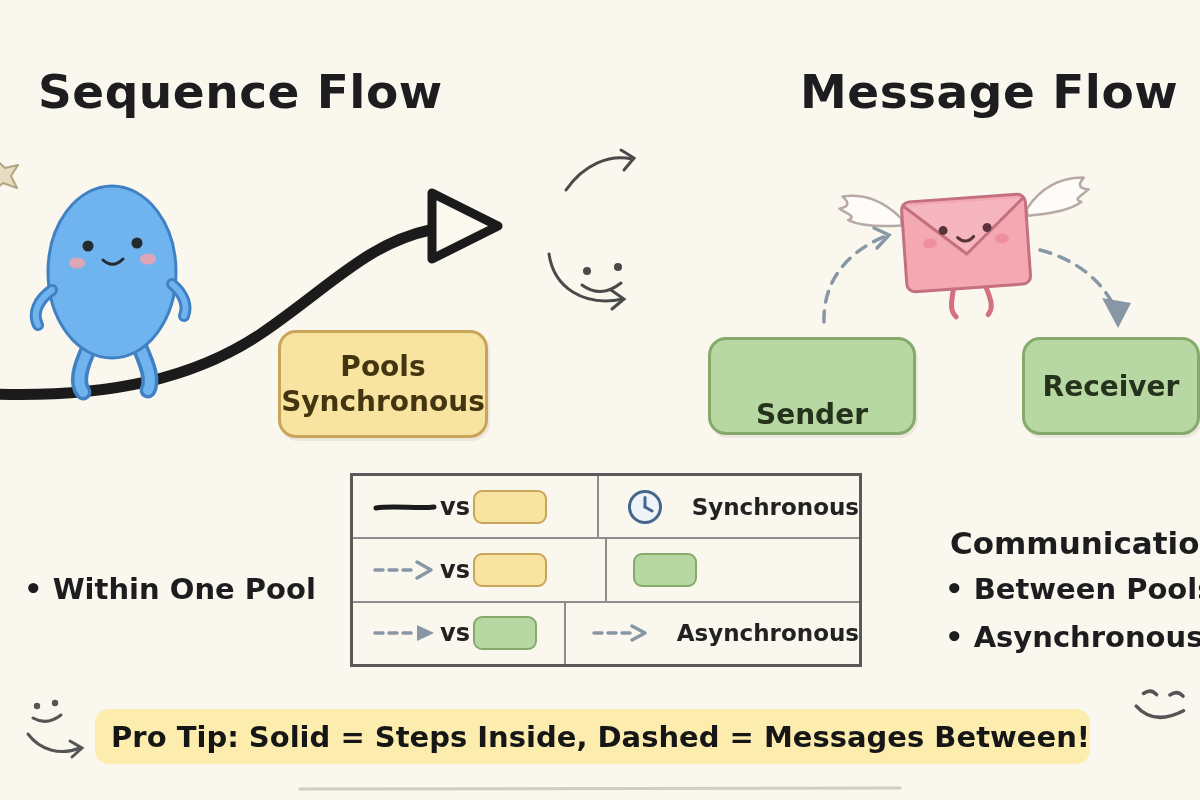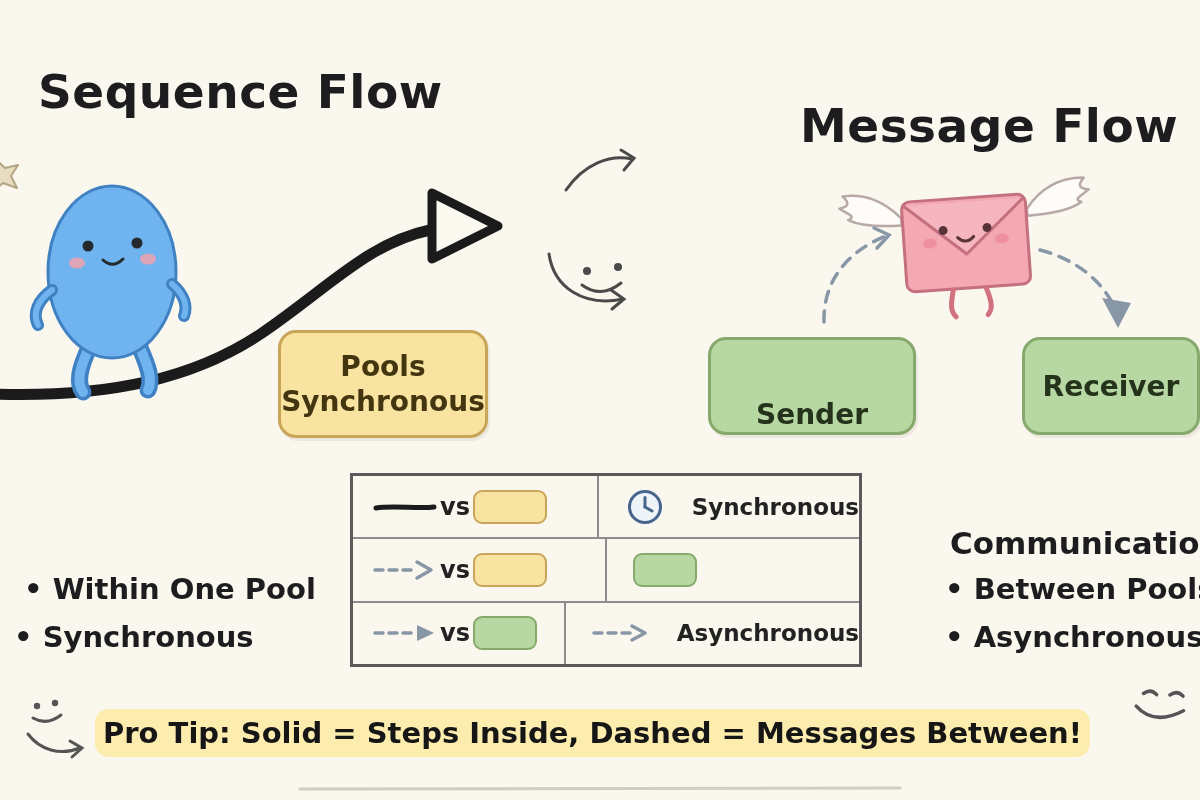--- a/index.html
+++ b/index.html
@@ -9,21 +9,21 @@
     position:relative; width:1200px; height:800px;
     font-family:"DejaVu Sans", sans-serif;
     color:var(--ink,#1d1d1f);
     background:var(--bg,#faf7ee);
     border-radius:27px;
   }
   .art { position:absolute; left:0; top:0; width:1200px; height:800px; }
 
   .title { position:absolute; font-size:47px; font-weight:800; letter-spacing:0.5px; color:var(--ink,#1d1d1f); white-space:nowrap; }
   .title.left  { left:38px;  top:64px; }
-  .title.right { left:800px; top:64px;margin-top:34px; }
+  .title.right { left:800px; top:64px; }
 
   .pbox {
     position:absolute; display:flex; flex-direction:column; align-items:center; justify-content:center;
     text-align:center; font-weight:700; font-size:28px; line-height:1.25; border-radius:18px;
     box-shadow:2px 3px 0 rgba(90,70,20,0.08);
   }
   .pbox.yellow { background:var(--yellow-box,#f8e3a0); border:3px solid var(--yellow-border,#c9a55a); color:#43350f; }
   .pbox.green  { background:var(--green-box,#b7d8a2);  border:3px solid var(--green-border,#86a96c);  color:#25331d; }
   .box-single   { left:278px;  top:330px; width:210px; height:108px; }
   .box-sender   { left:708px;  top:337px; width:208px; height:98px;justify-content:flex-end; }
@@ -48,23 +48,23 @@
   .note-h { position:absolute; font-size:31px; font-weight:800; white-space:nowrap; }
   .note-i { position:absolute; font-size:29px; font-weight:700; white-space:nowrap; }
   .lh { left:40px;  top:525px; }
   .li1 { left:24px; top:572px; }
   .li2 { left:14px; top:620px; }
   .rh { left:950px; top:525px; }
   .ri1 { left:945px; top:572px; }
   .ri2 { left:945px; top:620px; }
 
   .protip {
-    position:absolute; left:95px; top:709px; width:995px; height:48px;
+    position:absolute; left:95px; top:709px; width:995px; height:55px;
     background:var(--tip-highlight,#fcecae); border-radius:14px;
-    display:flex; align-items:center; justify-content:center;
+    display:flex; align-items:center; justify-content:flex-end;
     font-size:29px; font-weight:800; color:#161616; white-space:nowrap;
   }
 </style>
 </head>
 <body>
 
 <div class="stage">
 
   <svg class="art" viewBox="0 0 1200 800" aria-hidden="true">
 
@@ -200,21 +200,20 @@
         <svg class="ticon" width="58" height="22" viewBox="0 0 58 22">
           <path d="M 2 11 H 40" stroke="#8897a6" stroke-width="3.5" stroke-dasharray="8 6" fill="none" stroke-linecap="round"></path>
           <path d="M 40 4 L 53 11 L 40 18" fill="none" stroke="#8897a6" stroke-width="3.5" stroke-linecap="round" stroke-linejoin="round"></path>
         </svg>
         <span class="t-label">Asynchronous</span>
       </div>
     </div>
   </div>
 
   <div class="note-i li1">• Within One Pool</div>
-  <div class="note-i li2">• Synchronous</div>
 
   <div class="note-h rh">Communication</div>
   <div class="note-i ri1">• Between Pools</div>
   <div class="note-i ri2">• Asynchronous</div>
 
   <div class="protip">
     <span>Pro Tip: Solid = Steps Inside, Dashed = Messages Between!</span>
   </div>
 
 </div>

